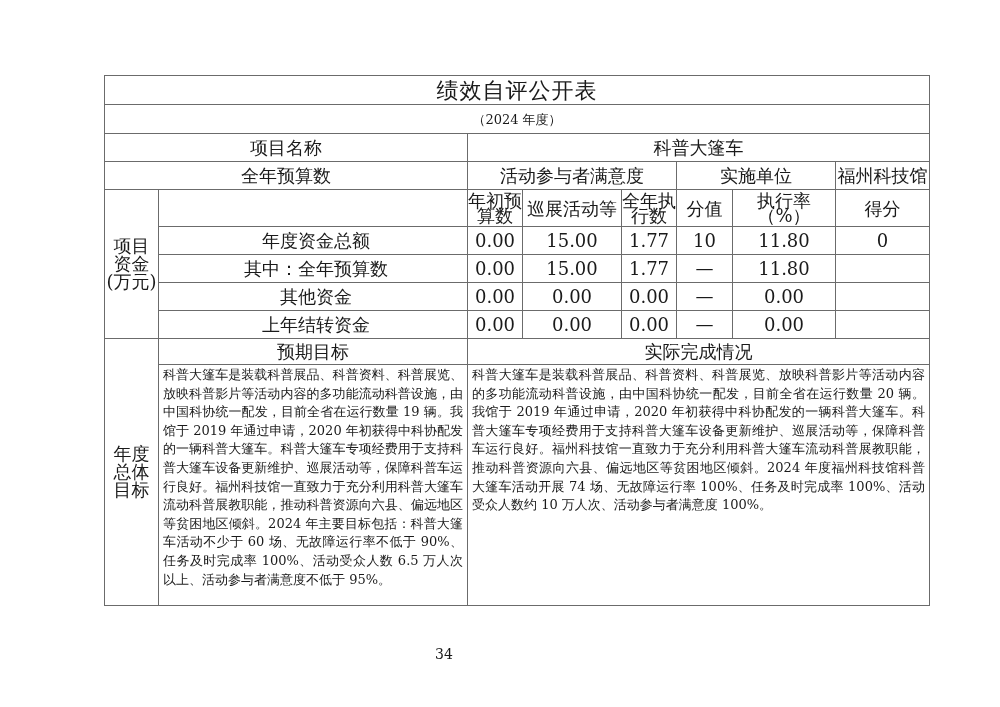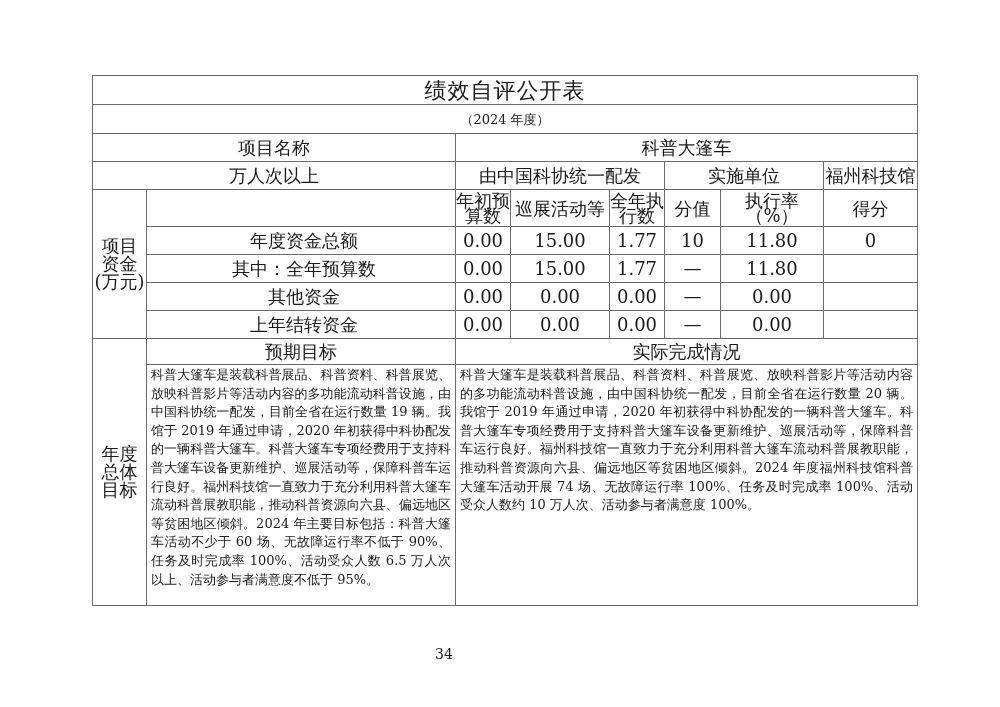--- a/index.html
+++ b/index.html
@@ -1,18 +1,18 @@
 <!DOCTYPE html>
 <html><head>
 <meta charset="utf-8">
 <style>
   html, body { margin:0; padding:0; background:#ffffff; }
   body { width:1000px; height:707px; position:relative; overflow:hidden;
          font-family:"DejaVu Serif","Liberation Serif",serif; color:#1a1a1a; }
-  .tbl { position:absolute; left:92px; top:75px; width:825px; border-collapse:collapse; table-layout:fixed;padding-left:24px; }
+  .tbl { position:absolute; left:104px; top:75px; width:825px; border-collapse:collapse; table-layout:fixed;padding-left:24px; }
   .tbl td { border:1px solid #6b6b6b; padding:0; text-align:center; vertical-align:middle;
             font-size:18px; line-height:15px; }
   .tbl .title { font-size:22px; font-weight:normal; height:28px; letter-spacing:1px; font-family:"DejaVu Sans","Liberation Sans",sans-serif; }
   .tbl .sub { height:28px; font-size:13px;margin-left:29px; }
   .tbl .r29 { height:28px; }
   .tbl .hdr2 { height:37px; }
   .tbl .left { text-align:center; padding-left:6px; }
   .tbl .vlabel { line-height:18px; }
   .tbl .para { text-align:justify; vertical-align:top; padding:1px 4px 2px 4px; font-size:13px; line-height:18.6px; }
   .tbl .ctr-title { height:26px; }
@@ -37,22 +37,22 @@
     <td colspan="8" class="title">绩效自评公开表</td>
   </tr>
   <tr>
     <td colspan="8" class="sub">（2024 年度）</td>
   </tr>
   <tr class="r29">
     <td colspan="2">项目名称</td>
     <td colspan="6">科普大篷车</td>
   </tr>
   <tr class="r29">
-    <td colspan="2">万人次以上</td>
-    <td colspan="3">由中国科协统一配发</td>
+    <td colspan="2">全年预算数</td>
+    <td colspan="3">活动参与者满意度</td>
     <td colspan="2">实施单位</td>
     <td colspan="1">福州科技馆</td>
   </tr>
   <tr class="hdr2">
     <td rowspan="5" class="vlabel">
       <div>项目</div>
       <div>资金</div>
       <div>(万元)</div>
     </td>
     <td></td>

